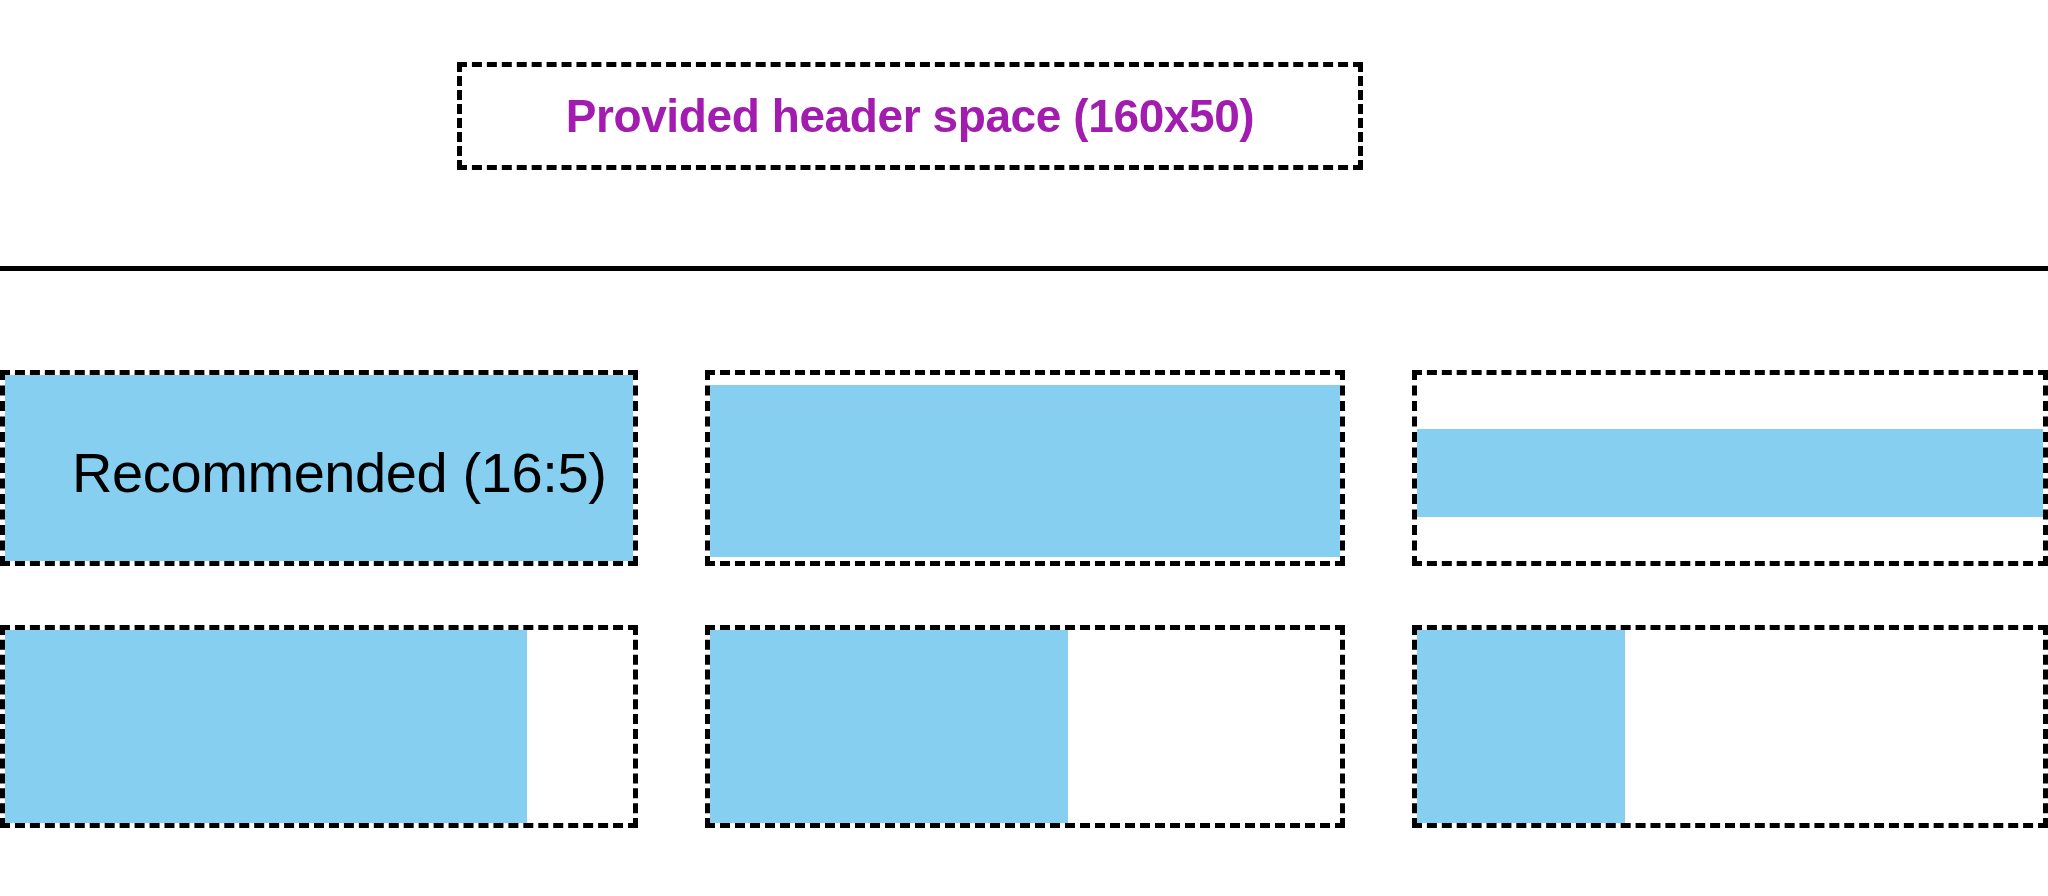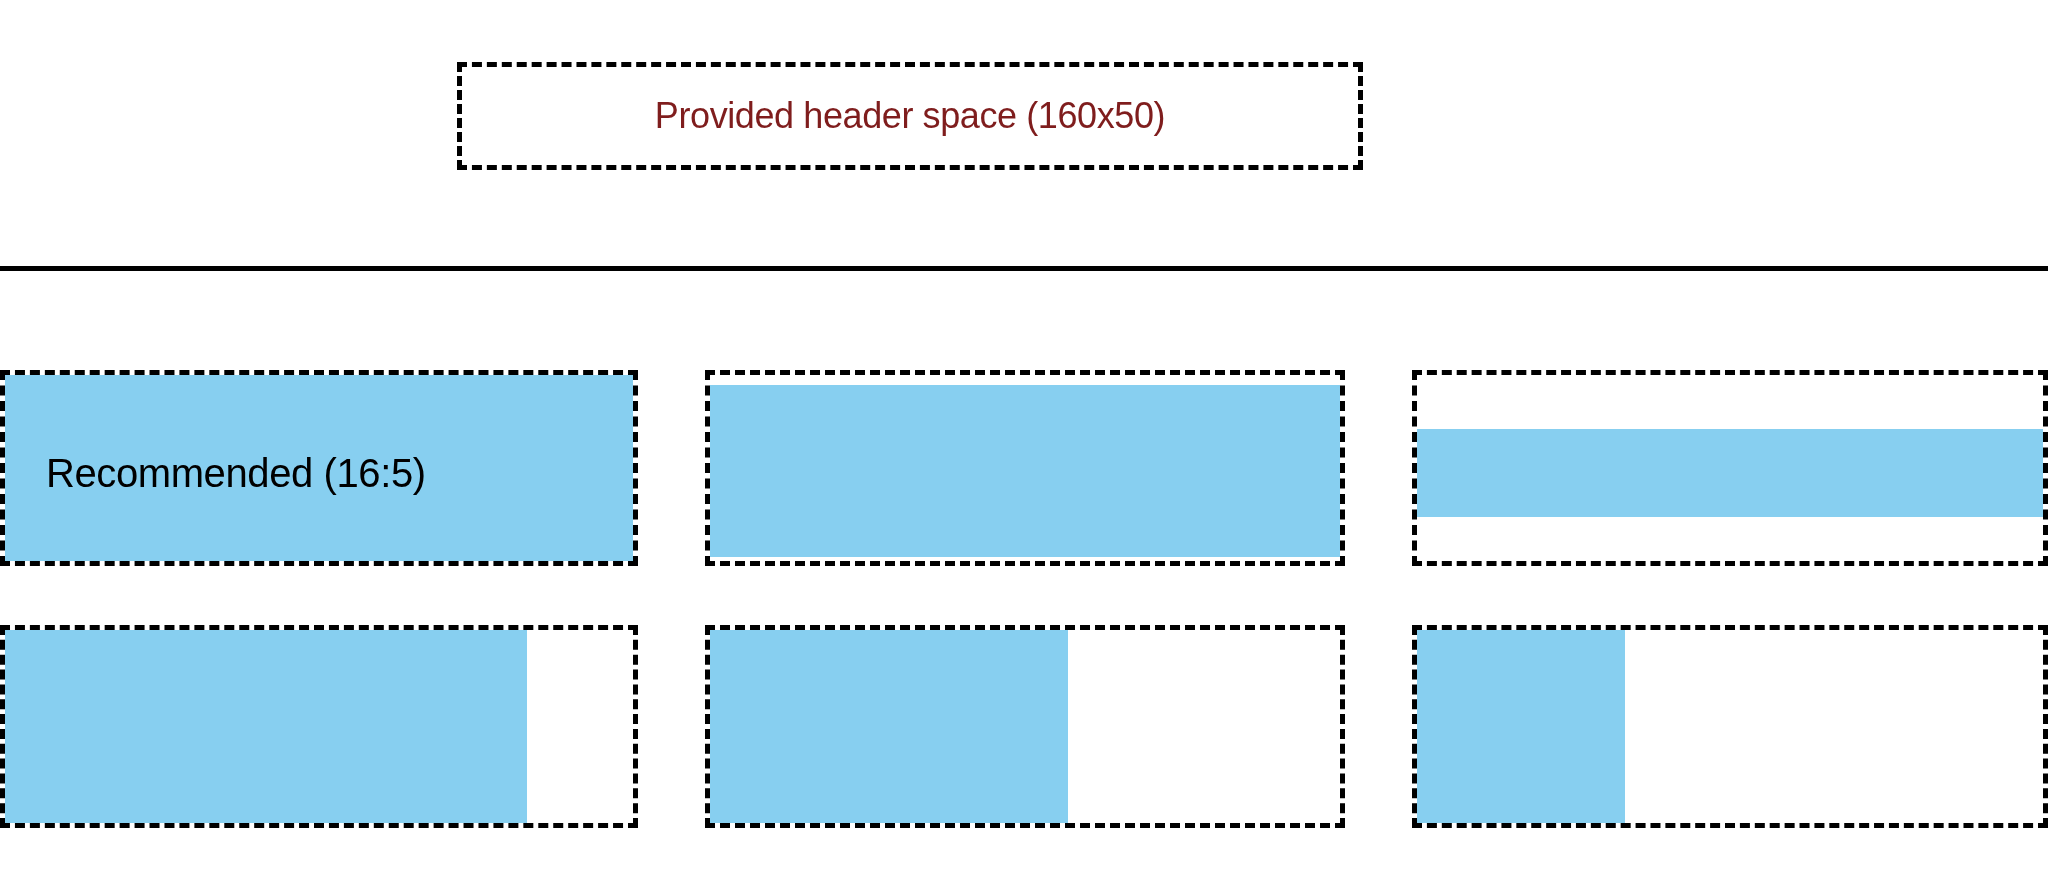--- a/index.html
+++ b/index.html
@@ -63,25 +63,25 @@
     height: 108px;
     background: #ffffff;
     border: 5px dashed #000000;
     box-sizing: border-box;
     display: flex;
     align-items: center;
     justify-content: center;
   }
 
   .legend-box .legend-text {
-    font-size: 36px;
-    font-weight: 400;
+    font-size: 46px;
+    font-weight: 700;
     letter-spacing: -0.4px;
     line-height: 1;
-    color: #7f1d1d;
+    color: #a21caf;
     white-space: nowrap;
   }
 
   
   .divider {
     position: absolute;
     left: 0;
     top: 266px;
     width: 2048px;
     height: 5px;
@@ -116,27 +116,27 @@
 
   .fill {
     position: absolute;
     background: #87CFF0;
     display: flex;
     align-items: center;
     justify-content: flex-start;
   }
 
   .fill .cell-text {
-    font-size: 40px;
+    font-size: 56px;
     font-weight: 400;
     letter-spacing: -0.4px;
     line-height: 1;
     color: #000000;
     white-space: nowrap;
-    padding-left: 46px;
+    padding-left: 72px;
   }
 
   
   
   .fill-r0c0 { left: -5px; top: -5px; width: 648px; height: 206px; }
   
   .fill-r0c1 { left: -5px; top: 10px;  width: 650px; height: 172px; }
   
   .fill-r0c2 { left: -5px; top: 54px;  width: 646px; height: 88px;  }
 

